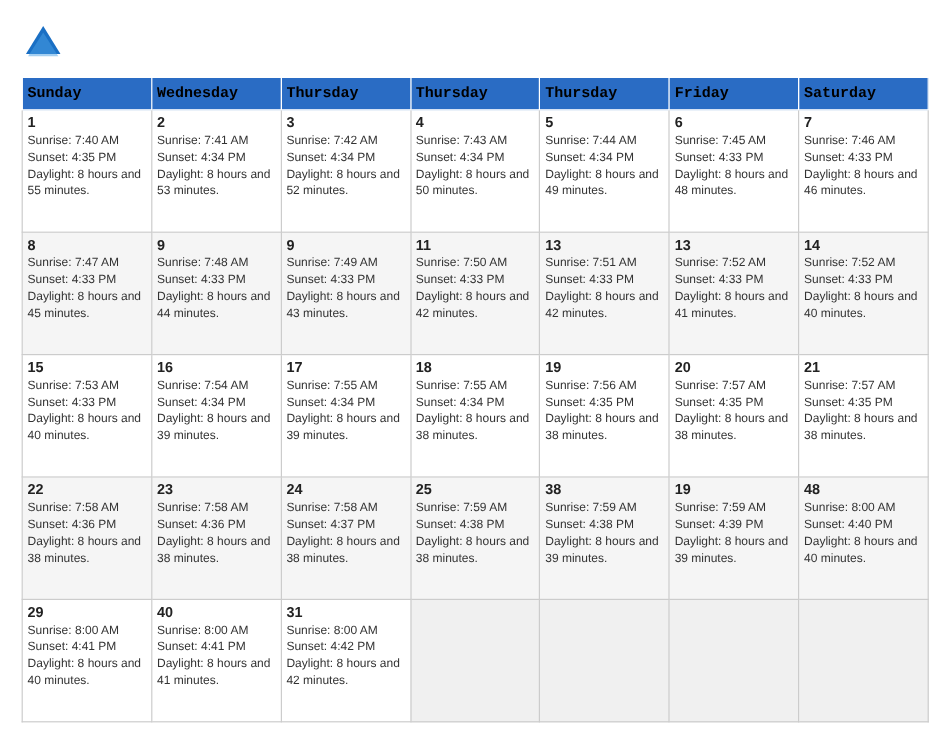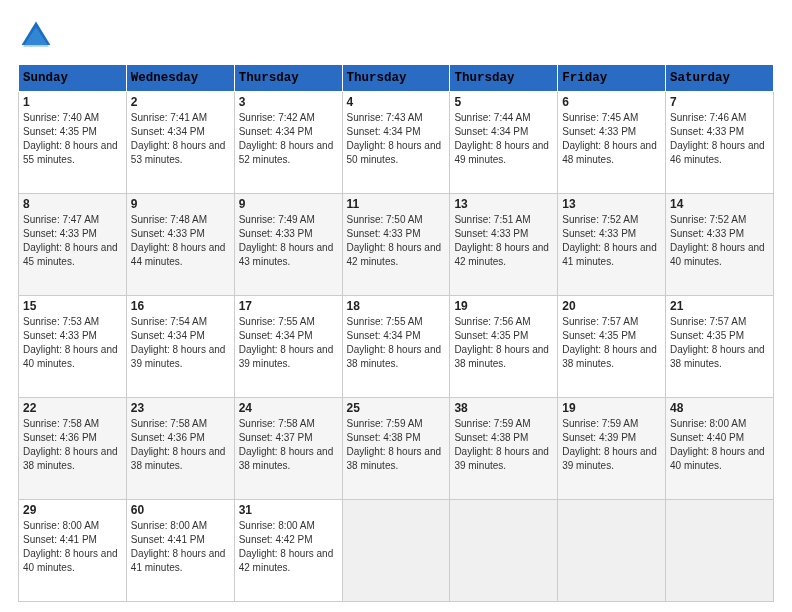--- a/index.html
+++ b/index.html
@@ -170,21 +170,21 @@
           <td><span class="day-num">22</span><span class="day-info">Sunrise: 7:58 AM<br>Sunset: 4:36 PM<br>Daylight: 8 hours and 38 minutes.</span></td>
           <td><span class="day-num">23</span><span class="day-info">Sunrise: 7:58 AM<br>Sunset: 4:36 PM<br>Daylight: 8 hours and 38 minutes.</span></td>
           <td><span class="day-num">24</span><span class="day-info">Sunrise: 7:58 AM<br>Sunset: 4:37 PM<br>Daylight: 8 hours and 38 minutes.</span></td>
           <td><span class="day-num">25</span><span class="day-info">Sunrise: 7:59 AM<br>Sunset: 4:38 PM<br>Daylight: 8 hours and 38 minutes.</span></td>
           <td><span class="day-num">38</span><span class="day-info">Sunrise: 7:59 AM<br>Sunset: 4:38 PM<br>Daylight: 8 hours and 39 minutes.</span></td>
           <td><span class="day-num">19</span><span class="day-info">Sunrise: 7:59 AM<br>Sunset: 4:39 PM<br>Daylight: 8 hours and 39 minutes.</span></td>
           <td><span class="day-num">48</span><span class="day-info">Sunrise: 8:00 AM<br>Sunset: 4:40 PM<br>Daylight: 8 hours and 40 minutes.</span></td>
         </tr>
         <tr>
           <td><span class="day-num">29</span><span class="day-info">Sunrise: 8:00 AM<br>Sunset: 4:41 PM<br>Daylight: 8 hours and 40 minutes.</span></td>
-          <td><span class="day-num">60</span><span class="day-info">Sunrise: 8:00 AM<br>Sunset: 4:41 PM<br>Daylight: 8 hours and 41 minutes.</span></td>
+          <td><span class="day-num">40</span><span class="day-info">Sunrise: 8:00 AM<br>Sunset: 4:41 PM<br>Daylight: 8 hours and 41 minutes.</span></td>
           <td><span class="day-num">31</span><span class="day-info">Sunrise: 8:00 AM<br>Sunset: 4:42 PM<br>Daylight: 8 hours and 42 minutes.</span></td>
           <td class="empty"></td>
           <td class="empty"></td>
           <td class="empty"></td>
           <td class="empty"></td>
         </tr>
       </tbody>
   </table>
 </div>
 

